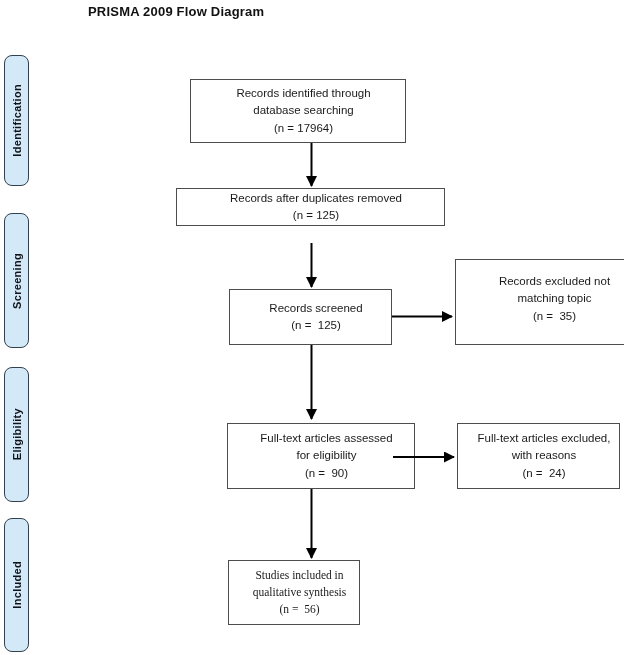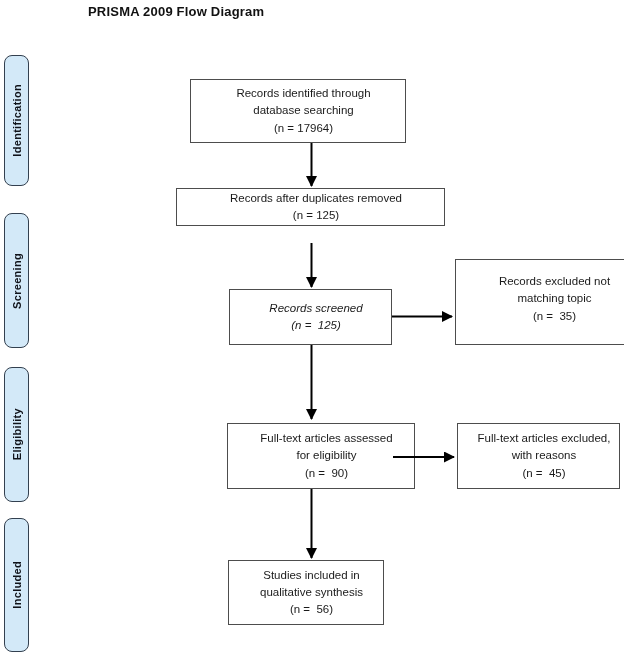--- a/index.html
+++ b/index.html
@@ -63,26 +63,26 @@
   }
   .node .node-text {
     font-size: 11.5px;
     line-height: 1.5;
     white-space: pre-wrap;
     color: #1a1a1a;
     margin-left: 11px;
   }
   .node-identified           { left: 190px; top: 79px;  width: 216px; height: 64px; }
   .node-duplicates-removed   { left: 176px; top: 188px; width: 269px; height: 38px; }
-  .node-screened             { left: 229px; top: 289px; width: 163px; height: 56px; font-style: italic; }
+  .node-screened             { left: 229px; top: 289px; width: 163px; height: 56px; }
   .node-excluded-not-matching{ left: 455px; top: 259px; width: 188px; height: 86px;
                                justify-content: flex-start; padding-top: 13px; }
   .node-fulltext-assessed    { left: 227px; top: 423px; width: 188px; height: 66px; }
   .node-fulltext-excluded    { left: 457px; top: 423px; width: 163px; height: 66px; }
-  .node-included-qualitative { left: 228px; top: 560px; width: 156px; height: 65px; }
+  .node-included-qualitative { left: 228px; top: 560px; width: 132px; height: 65px; font-family: Liberation Serif, serif; }
 
   .arrows {
     position: absolute;
     left: 0; top: 0;
     width: 624px; height: 655px;
     pointer-events: none;
   }
   .arrows line { stroke: #000000; stroke-width: 2; }
 </style>
 </head>
@@ -124,21 +124,21 @@
 (n =  35)</span>
   </div>
   <div class="node node-fulltext-assessed">
     <span class="node-text">Full-text articles assessed
 for eligibility
 (n =  90)</span>
   </div>
   <div class="node node-fulltext-excluded">
     <span class="node-text">Full-text articles excluded,
 with reasons
-(n =  45)</span>
+(n =  24)</span>
   </div>
   <div class="node node-included-qualitative">
     <span class="node-text">Studies included in
 qualitative synthesis
 (n =  56)</span>
   </div>
 
   <svg class="arrows" viewBox="0 0 624 655" aria-hidden="true">
     <defs>
       <marker id="ah" markerUnits="userSpaceOnUse" markerWidth="12" markerHeight="12" refX="10" refY="5.5" orient="auto">

